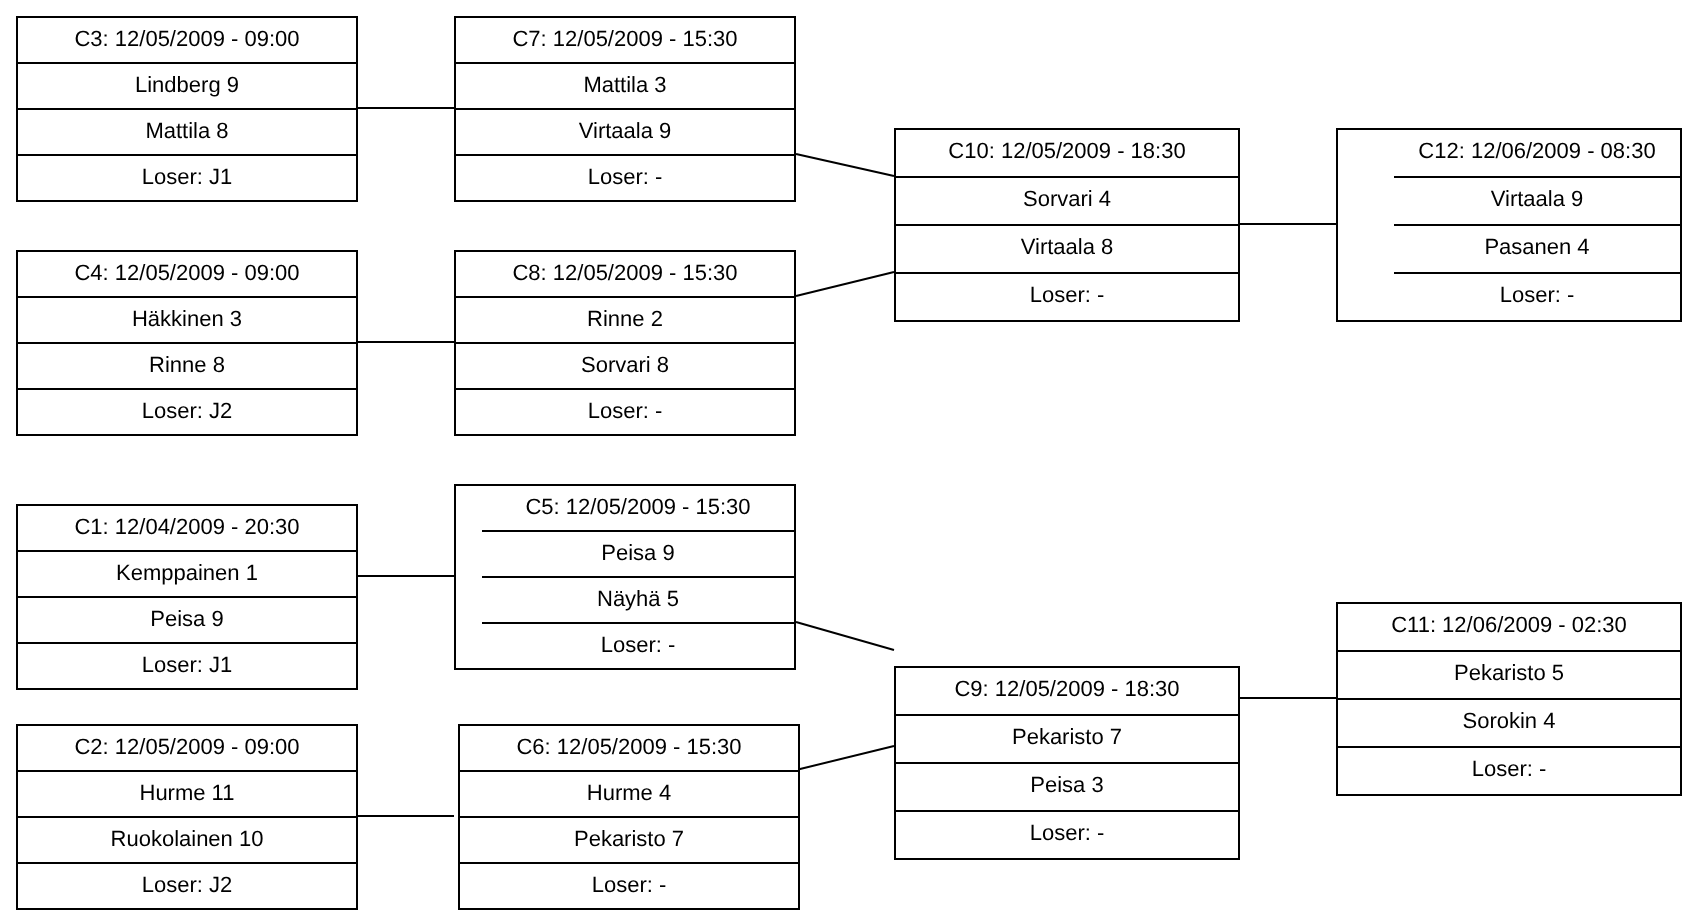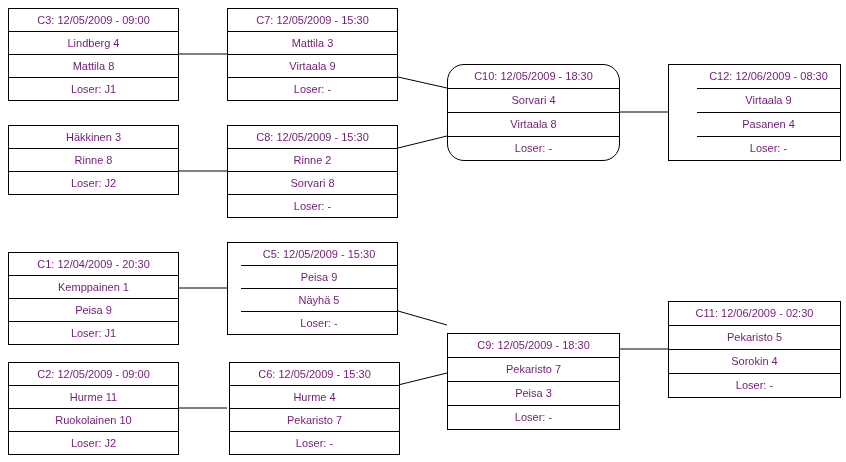--- a/index.html
+++ b/index.html
@@ -6,21 +6,21 @@
     margin: 0;
     padding: 0;
     background: #ffffff;
   }
   .bracket {
     position: relative;
     width: 846px;
     height: 462px;
     background: #ffffff;
     font-family: "Liberation Sans", "DejaVu Sans", sans-serif;
-    color: #701a75;
+    color: #000000;
   }
   .wires {
     position: absolute;
     left: 0;
     top: 0;
     width: 846px;
     height: 462px;
   }
   .wires line {
     stroke: #000000;
@@ -56,21 +56,21 @@
   .pos-c3  { left: 8px;   top: 8px;   }
   .pos-c4  { left: 8px;   top: 125px; }
   .pos-c1  { left: 8px;   top: 252px; }
   .pos-c2  { left: 8px;   top: 362px; }
   
   .pos-c7  { left: 227px; top: 8px;   }
   .pos-c8  { left: 227px; top: 125px; }
   .pos-c5  { left: 227px; top: 242px; padding-left: 13px; }
   .pos-c6  { left: 229px; top: 362px; }
   
-  .pos-c10 { left: 447px; top: 64px; border-radius: 17px;  }
+  .pos-c10 { left: 447px; top: 64px;  }
   .pos-c9  { left: 447px; top: 301px; margin-top: 32px; }
   
   .pos-c12 { left: 668px; top: 64px; padding-left: 28px;  }
   .pos-c11 { left: 668px; top: 301px; }
 </style>
 </head>
 <body>
 
 <div class="bracket">
 
@@ -82,26 +82,27 @@
     <line x1="398" y1="77" x2="447" y2="88"></line>
     <line x1="398" y1="148" x2="447" y2="136"></line>
     <line x1="398" y1="311" x2="447" y2="325"></line>
     <line x1="398" y1="385" x2="447" y2="373"></line>
     <line x1="620" y1="112" x2="668" y2="112"></line>
     <line x1="620" y1="349" x2="668" y2="349"></line>
   </svg>
 
   <div class="match pos-c3">
     <div class="row">C3: 12/05/2009 - 09:00</div>
-    <div class="row">Lindberg 4</div>
+    <div class="row">Lindberg 9</div>
     <div class="row">Mattila 8</div>
     <div class="row">Loser: J1</div>
   </div>
 
   <div class="match pos-c4">
+    <div class="row">C4: 12/05/2009 - 09:00</div>
     <div class="row">Häkkinen 3</div>
     <div class="row">Rinne 8</div>
     <div class="row">Loser: J2</div>
   </div>
 
   <div class="match pos-c1">
     <div class="row">C1: 12/04/2009 - 20:30</div>
     <div class="row">Kemppainen 1</div>
     <div class="row">Peisa 9</div>
     <div class="row">Loser: J1</div>

